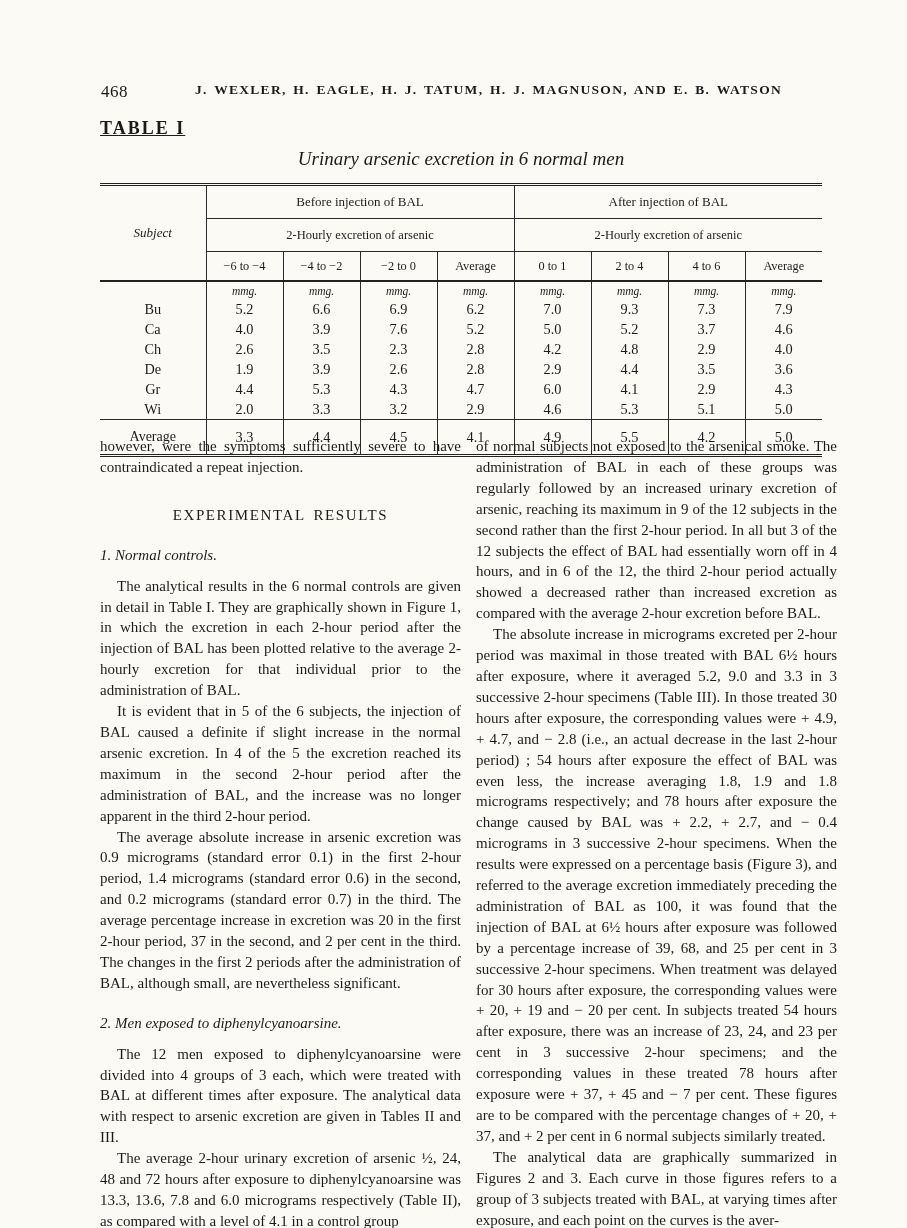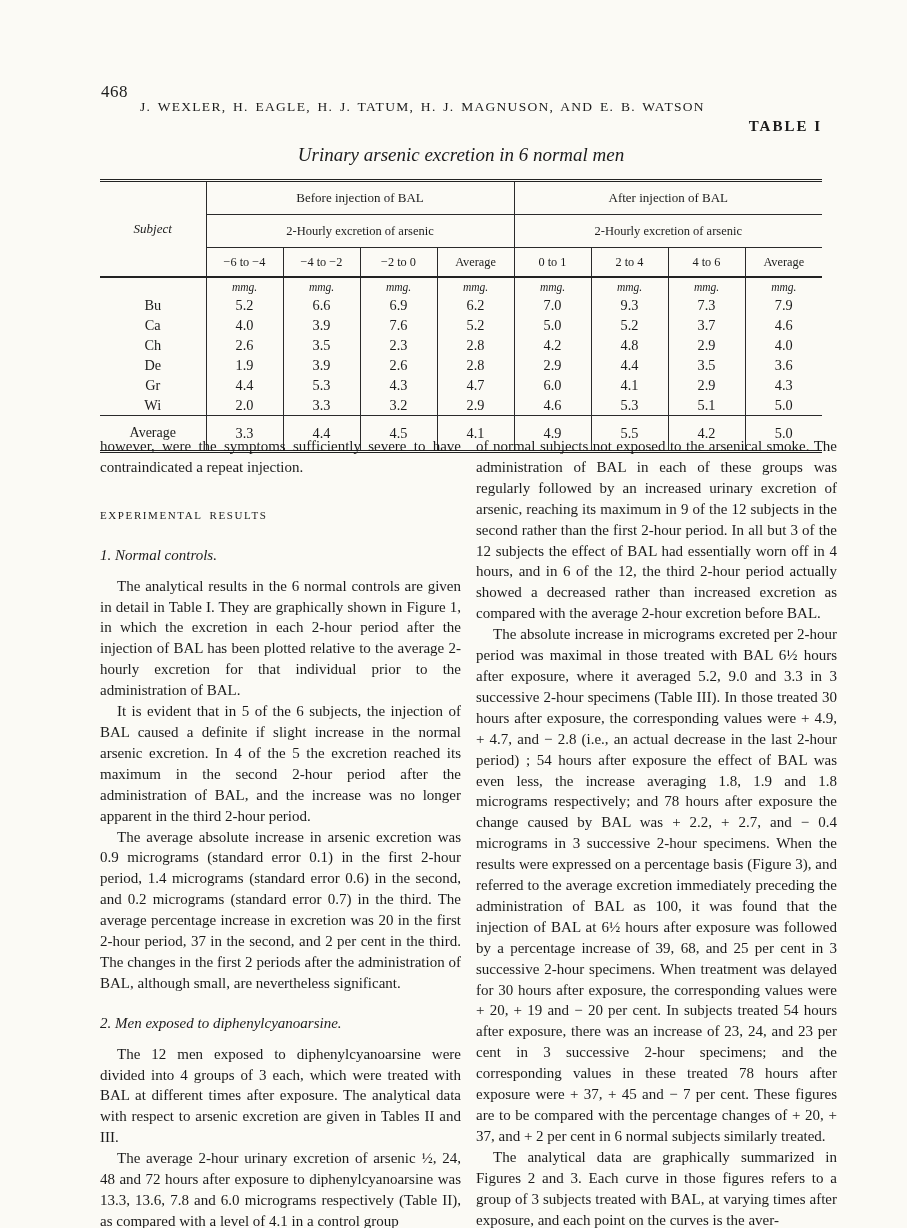--- a/index.html
+++ b/index.html
@@ -15,31 +15,31 @@
 
   
   .running-head-row{
     position:absolute;top:82px;left:100px;width:737px;
   }
   .page-number{
     position:absolute;left:1px;top:0;
     font-size:17px;font-weight:400;letter-spacing:.5px;
   }
   .running-head{
-    font-size:13.5px;font-weight:400;letter-spacing:1.3px;
+    text-align:center;
+    font-size:13.5px;font-weight:700;letter-spacing:1.3px;
     padding-left:40px;
     word-spacing:2px;
-    margin-top:17px;
   }
 
   
   .table-block{position:absolute;top:118px;left:100px;width:722px;}
   .table-label{
-    text-align:right;font-size:15px;font-weight:600;
-    letter-spacing:2px;margin-bottom:9px;
+    text-align:left;font-size:18px;font-weight:600;
+    letter-spacing:2px;margin-bottom:9px;text-decoration:underline;
   }
   .table-caption{
     text-align:center;font-style:italic;font-size:19px;
     margin-bottom:13px;
   }
   table.data{
     border-collapse:collapse;table-layout:fixed;width:722px;
     border-top:3px double #222;
     border-bottom:3px double #222;
   }
@@ -66,21 +66,21 @@
 
   
   .columns{
     position:absolute;top:436px;left:100px;width:737px;
     display:flex;gap:15px;
   }
   .col{width:361px;font-size:15px;line-height:20.9px;text-align:justify;}
   .col p{margin:0;}
   .col p.indent{text-indent:17px;}
   .section-heading{
-    text-align:left;font-size:11px;letter-spacing:1.6px;
+    text-align:center;font-size:15px;letter-spacing:1.6px;
     margin:27px 0 19px 0;word-spacing:3px;
   }
   .subheading{
     font-style:italic;font-size:15px;
     margin:19px 0 10px 0;
   }
 </style>
 </head>
 <body>
 

